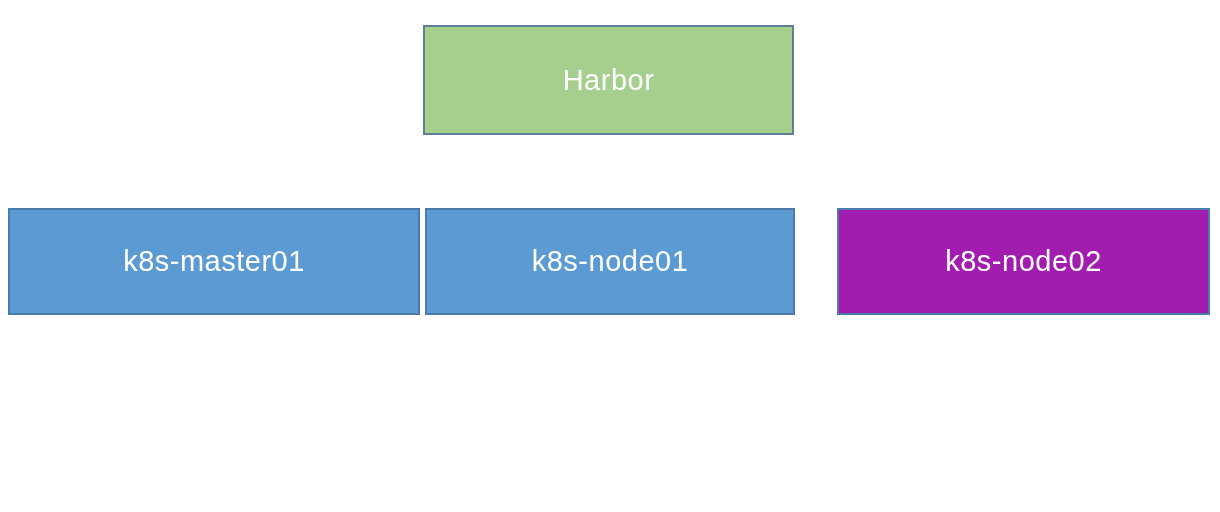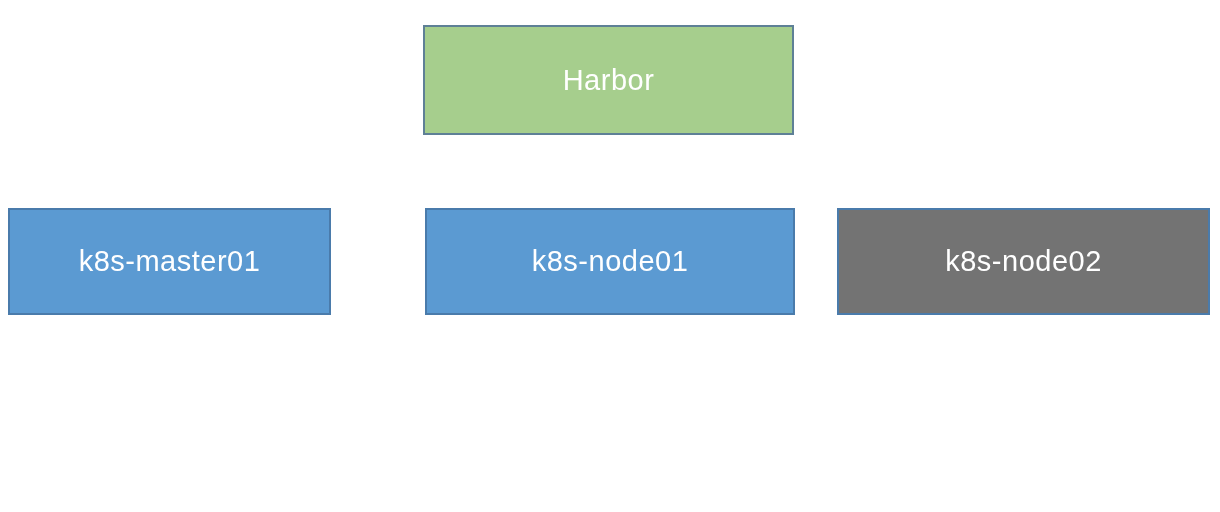--- a/index.html
+++ b/index.html
@@ -39,26 +39,26 @@
 </style>
 </head>
 <body>
 
 <div class="canvas">
 
   <div class="node" style="left: 423px; top: 25px; width: 371px; height: 110px; background: rgb(166, 206, 141); border-color: rgb(94, 128, 150);">
     <span class="node-label">Harbor</span>
   </div>
 
-  <div class="node" style="left: 8px; top: 208px; width: 323px; height: 107px; background: rgb(91, 154, 210); border-color: rgb(74, 123, 171);">
+  <div class="node" style="left: 8px; top: 208px; width: 412px; height: 107px; background: rgb(91, 154, 210); border-color: rgb(74, 123, 171);">
     <span class="node-label">k8s-master01</span>
   </div>
 
   <div class="node" style="left: 425px; top: 208px; width: 370px; height: 107px; background: rgb(91, 154, 210); border-color: rgb(74, 123, 171); align-items: center;">
     <span class="node-label">k8s-node01</span>
   </div>
 
-  <div class="node" style="left: 837px; top: 208px; width: 373px; height: 107px; background: #737373; border-color: rgb(74, 123, 171);">
+  <div class="node" style="left: 837px; top: 208px; width: 373px; height: 107px; background: #a21caf; border-color: rgb(74, 123, 171);">
     <span class="node-label">k8s-node02</span>
   </div>
 
 
 </div>
 
 </body></html>

